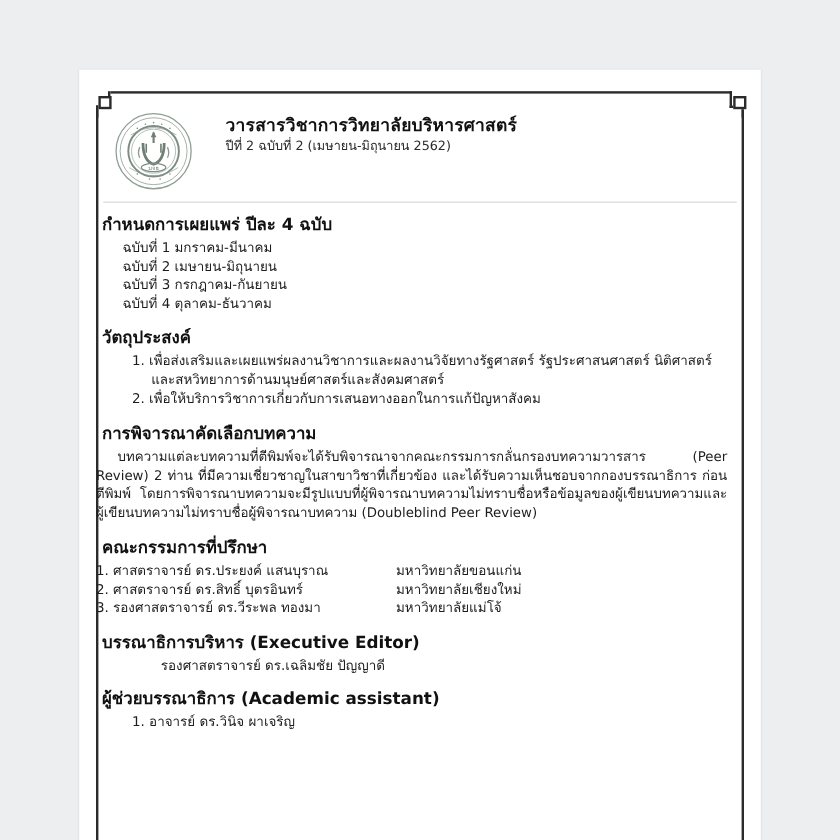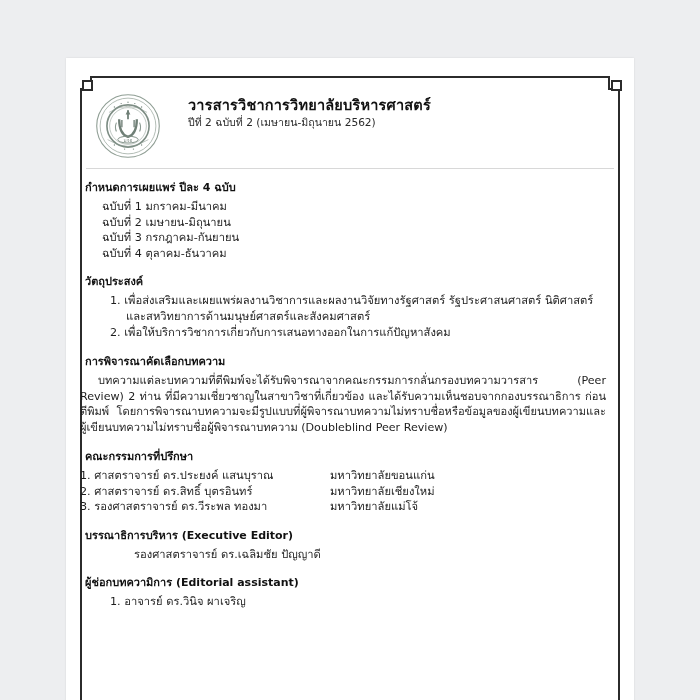--- a/index.html
+++ b/index.html
@@ -100,21 +100,21 @@
   }
 
   
   .content {
     position: absolute;
     left: 14px;
     top: 122px;
     width: 530px;
   }
   .sec-head {
-    font-size: 11px;
+    font-size: 14px;
     font-weight: bold;
     color: #111;
     margin: 0 0 3px 5px;
     line-height: 16px;
   }
   .sec {
     margin-bottom: 13px;
   }
   .simple-list {
     margin: 0;
@@ -273,20 +273,20 @@
         </li>
       </ul>
     </div>
 
     <div class="sec">
       <div class="sec-head">บรรณาธิการบริหาร (Executive Editor)</div>
       <p class="single-indent">รองศาสตราจารย์ ดร.เฉลิมชัย ปัญญาดี</p>
     </div>
 
     <div class="sec">
-      <div class="sec-head">ผู้ช่อกบทความิการ (Editorial assistant)</div>
+      <div class="sec-head">ผู้ช่วยบรรณาธิการ (Academic assistant)</div>
       <ul class="num-list">
         <li>1. อาจารย์ ดร.วินิจ ผาเจริญ</li>
       </ul>
     </div>
 
   </div>
 </div>
 
 </body></html>

